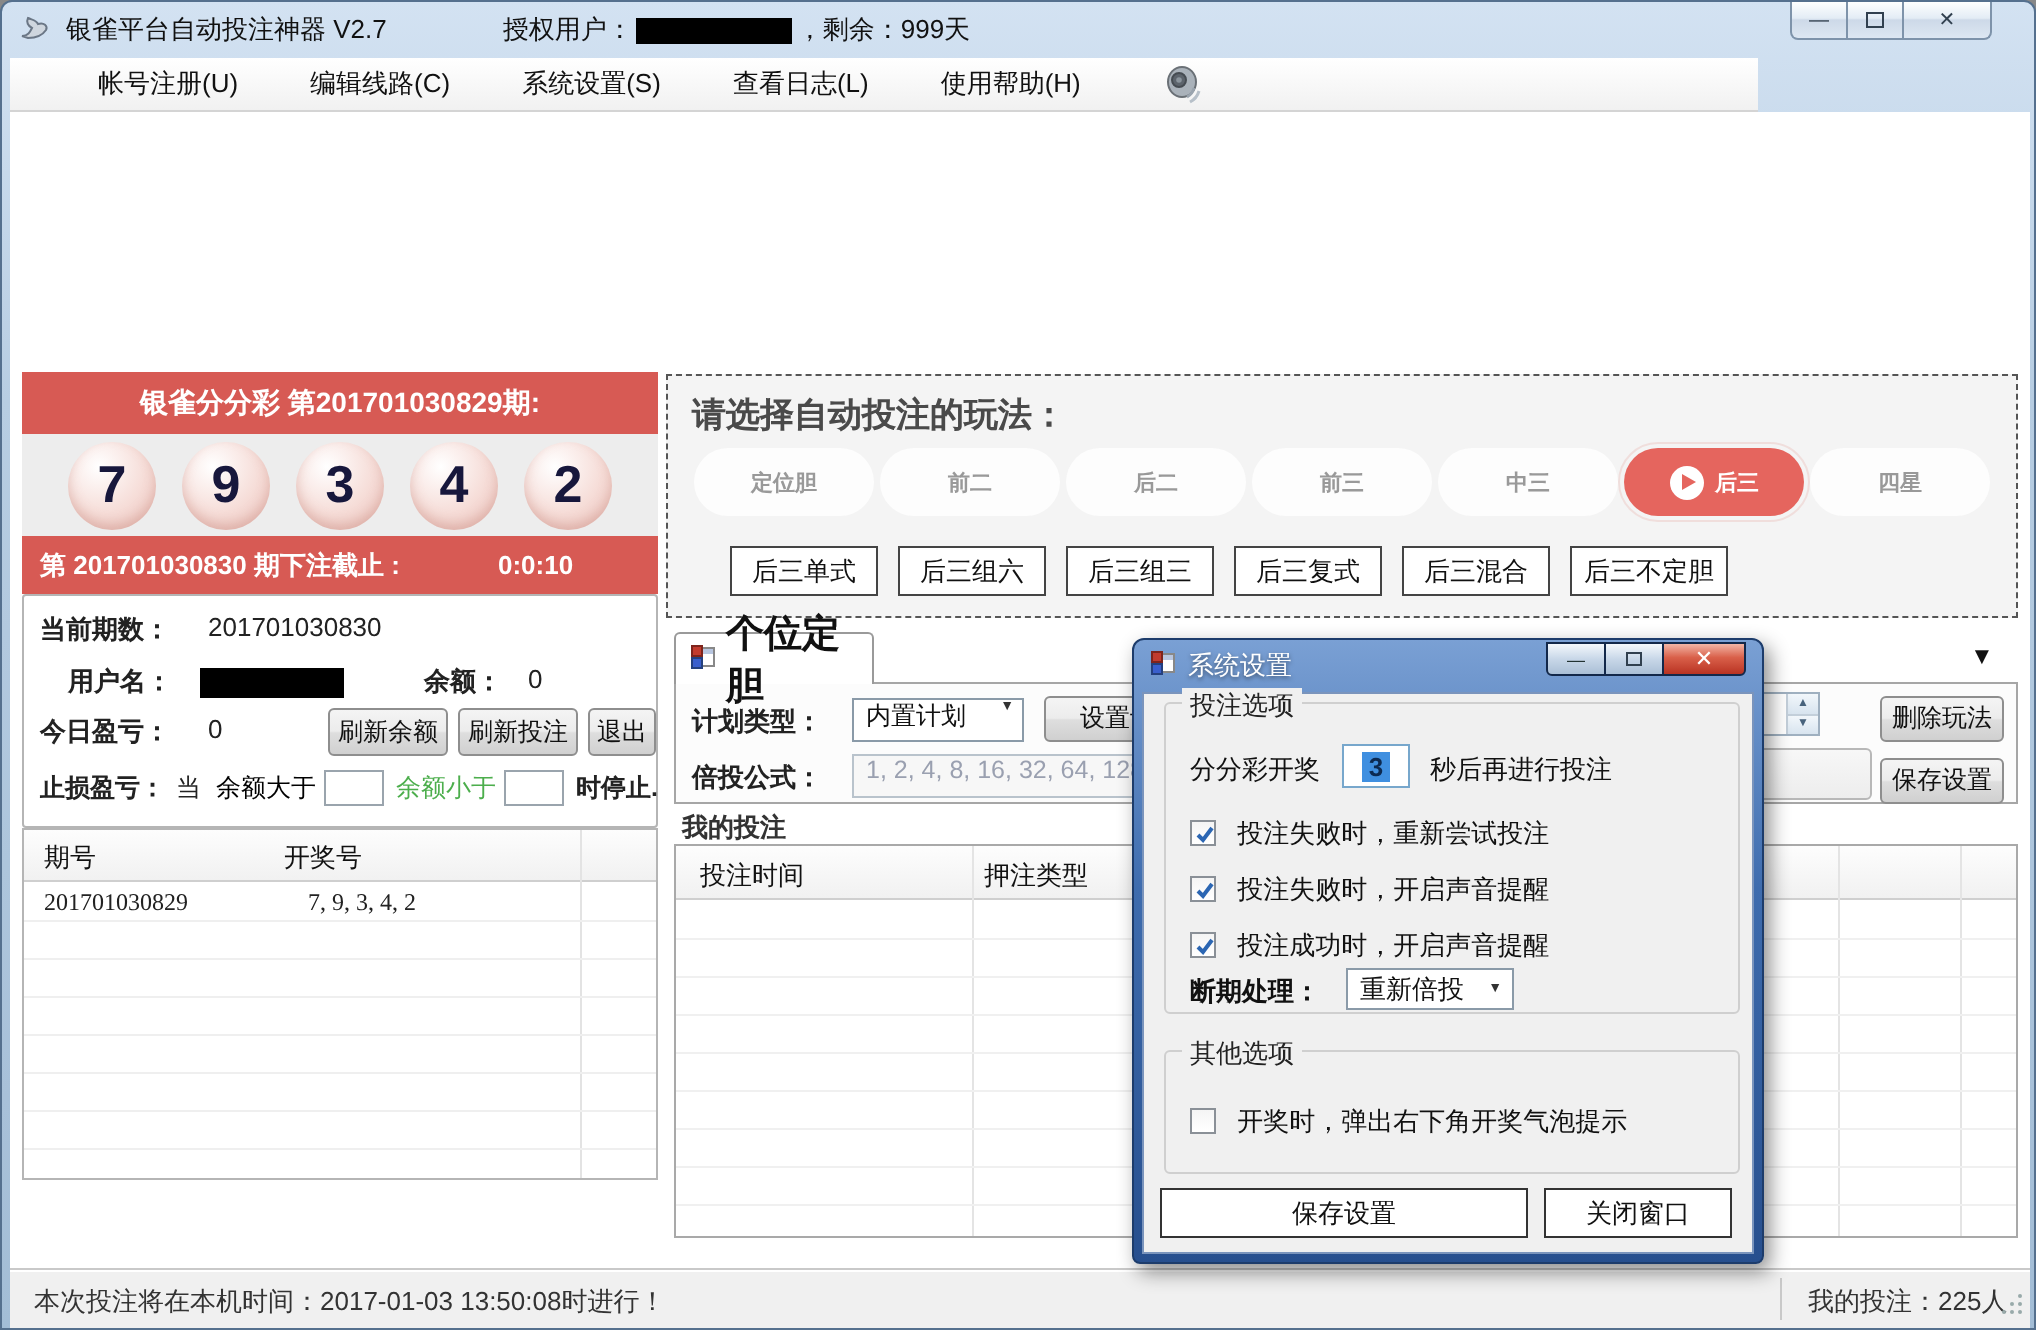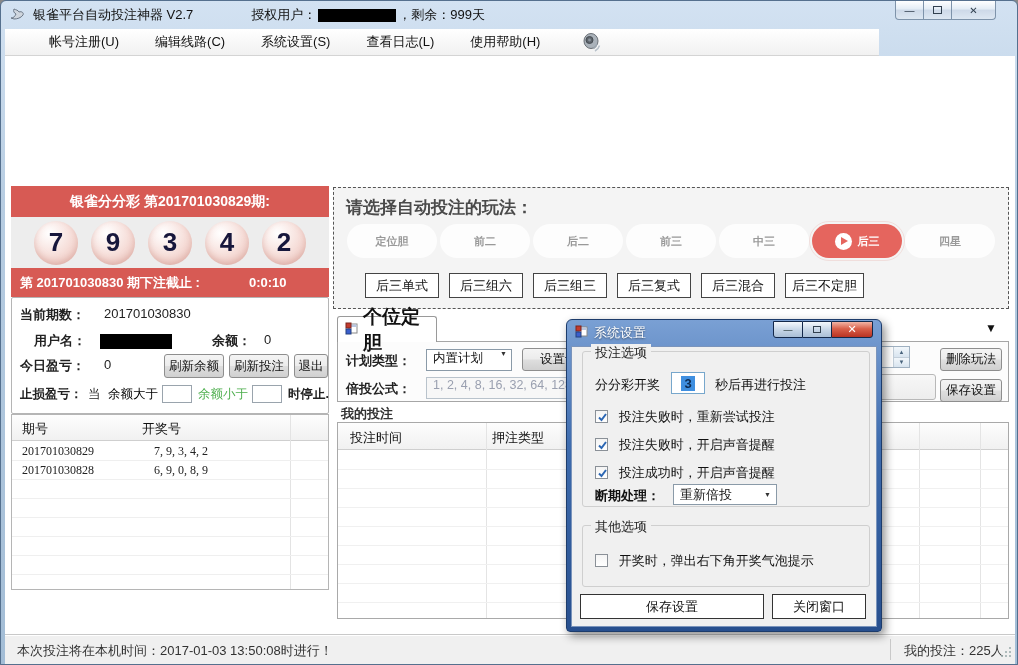--- a/index.html
+++ b/index.html
@@ -249,24 +249,20 @@
       <div class="hist-header">
         <span class="hist-col1">期号</span>
         <span class="hist-col2">开奖号</span>
       </div>
       <div class="hist-vline"></div>
       <div class="hist-rows">
         <div class="hist-row" style="top:0;">
           <span>201701030829</span>
           <span>7, 9, 3, 4, 2</span>
         </div>
-        <div class="hist-row" style="top:19px;">
-          <span>201701030828</span>
-          <span>6, 9, 0, 8, 9</span>
-        </div>
       </div>
     </div>
   </div>
 
   <div class="game-panel">
     <div class="gp-title">请选择自动投注的玩法：</div>
     <div class="pill-row">
       <div class="pill">定位胆</div>
       <div class="pill">前二</div>
       <div class="pill">后二</div>
@@ -380,21 +376,21 @@
           <span>投注失败时，开启声音提醒</span>
         </div>
         <div class="dlg-row" style="left:12px;top:112px;">
           <span class="chk"><svg width="13" height="13" viewBox="0 0 13 13">
                 <path d="M3 6.5 L5.5 9 L10 3" stroke="#2b66b3" stroke-width="2" fill="none"></path>
               </svg></span>
           <span>投注成功时，开启声音提醒</span>
         </div>
         <div class="dlg-row" style="left:12px;top:135px;">
           <span style="font-weight:bold;">断期处理：</span>
-          <span class="dlg-combo" style="left:78px;top:-3px;width:104px;">
+          <span class="dlg-combo" style="left:78px;top:-3px;width:84px;">
             <span>重新倍投</span>
             <span class="arr">▼</span>
           </span>
         </div>
       </div>
 
       <div class="groupbox gb2">
         <span class="gb-label">其他选项</span>
         <div class="dlg-row" style="left:12px;top:26px;">
           <span class="chk"></span>

